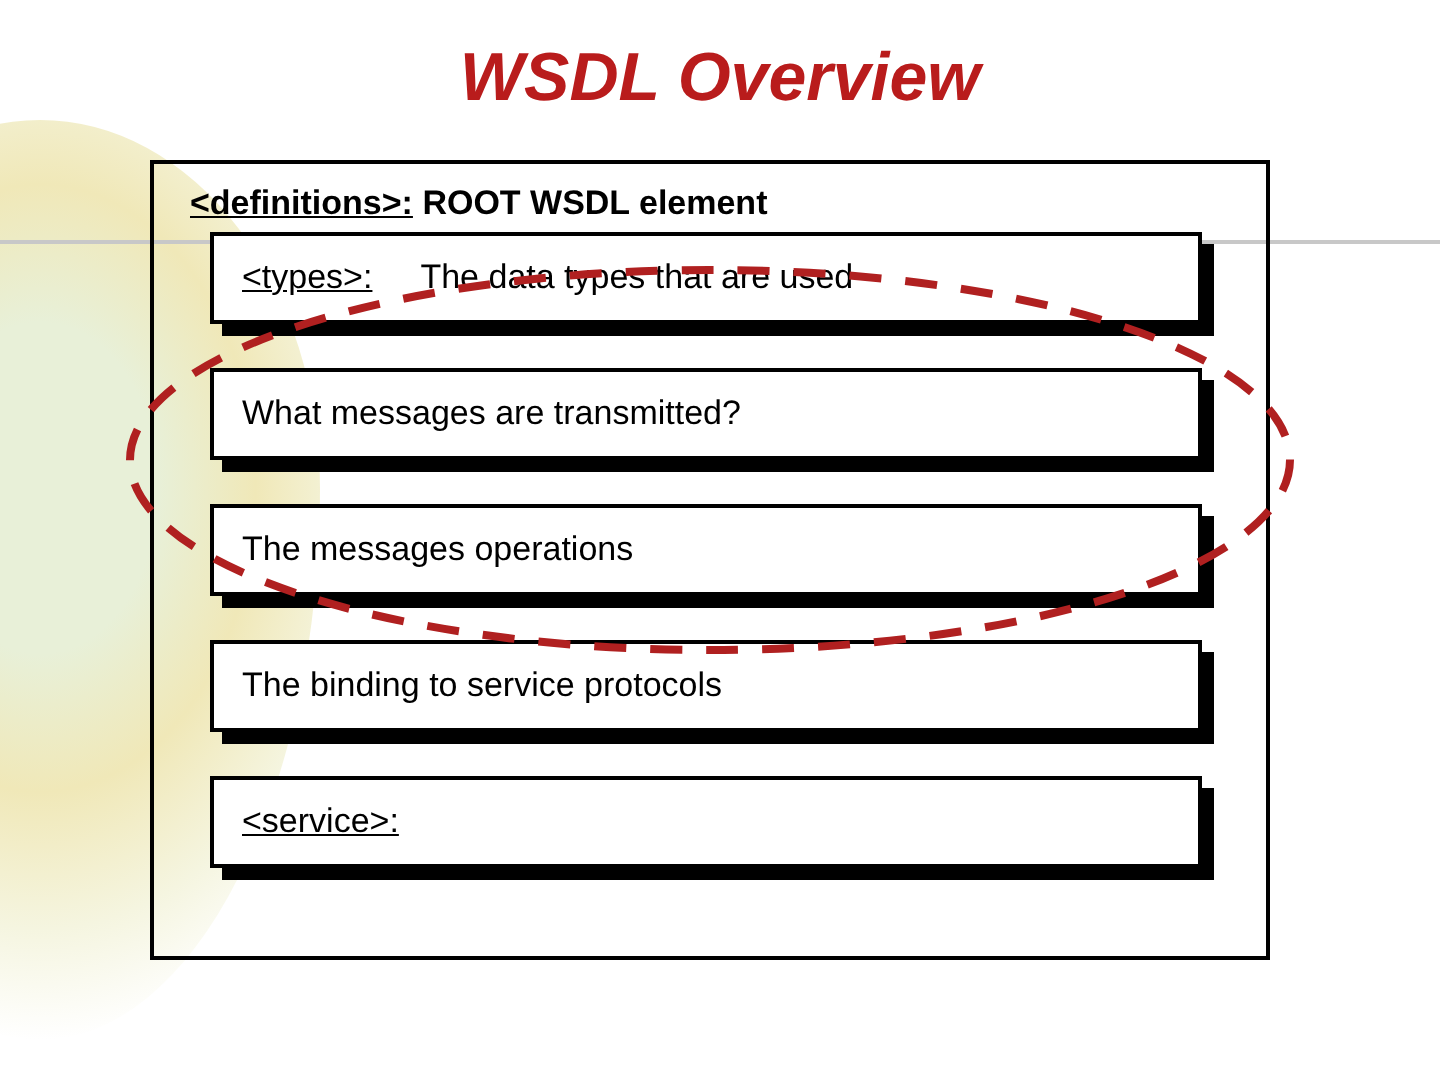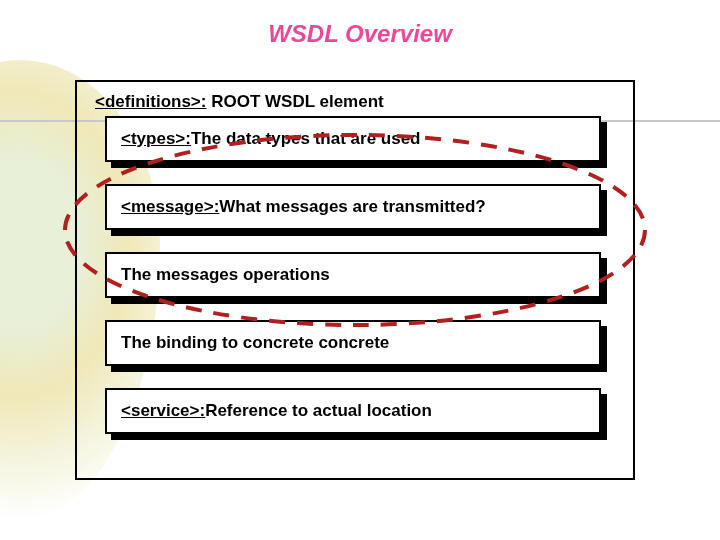--- a/index.html
+++ b/index.html
@@ -20,24 +20,24 @@
       background: radial-gradient(ellipse 70% 60% at 50% 40%, #e8f0d8 0%, #e8f0d8 30%, #f0e8b8 55%, #f5f5e0 80%, transparent 100%);
       border-radius: 50% 50% 50% 50% / 40% 40% 60% 60%;
       z-index: 0;
     }
     .title {
       position: absolute;
       top: 20px;
       left: 0;
       width: 100%;
       text-align: center;
-      font-size: 24px;
+      font-size: 34px;
       font-weight: bold;
       font-style: italic;
-      color: #ec4899;
+      color: #b91c1c;
       z-index: 5;
     }
     .outer-box {
       position: absolute;
       left: 75px;
       top: 80px;
       width: 560px;
       height: 400px;
       border: 2px solid #000;
       background: rgba(255,255,255,0.0);
@@ -74,22 +74,23 @@
       top: 0;
       left: 0;
       width: 496px;
       height: 46px;
       background: #fff;
       border: 2px solid #000;
       display: flex;
       align-items: center;
       padding-left: 14px;
       font-size: 17px;
-      font-weight: bold;
+      font-weight: normal;
       color: #000;
+      gap: 24px;
     }
     .white-layer .elem { text-decoration: underline; }
     .hr-line {
       position: absolute;
       top: 120px;
       left: 0;
       width: 720px;
       height: 2px;
       background: #c8c8c8;
       z-index: 1;
@@ -116,41 +117,39 @@
     <div class="shadow-box">
       <div class="shadow-layer"></div>
       <div class="white-layer">
         <span class="elem">&lt;types&gt;:</span>
           <span> The data types that are used</span>
       </div>
     </div>
     <div class="shadow-box">
       <div class="shadow-layer"></div>
       <div class="white-layer">
-        <span class="elem">&lt;message&gt;:</span>
           <span> What messages are transmitted?</span>
       </div>
     </div>
     <div class="shadow-box">
       <div class="shadow-layer"></div>
       <div class="white-layer">
           <span> The messages operations</span>
       </div>
     </div>
     <div class="shadow-box">
       <div class="shadow-layer"></div>
       <div class="white-layer">
-          <span> The binding to concrete concrete</span>
+          <span> The binding to service protocols</span>
       </div>
     </div>
     <div class="shadow-box">
       <div class="shadow-layer"></div>
       <div class="white-layer">
         <span class="elem">&lt;service&gt;:</span>
-          <span> Reference to actual location</span>
       </div>
     </div>
   </div>
 </div>
 
 <svg class="dashed-ellipse" style="left:45px; top:120px;" width="620" height="220" viewBox="0 0 620 220">
   <ellipse cx="310" cy="110" rx="290" ry="95" fill="none" stroke="#b02020" stroke-width="4" stroke-dasharray="16 12"></ellipse>
 </svg>
 
 </body></html>

